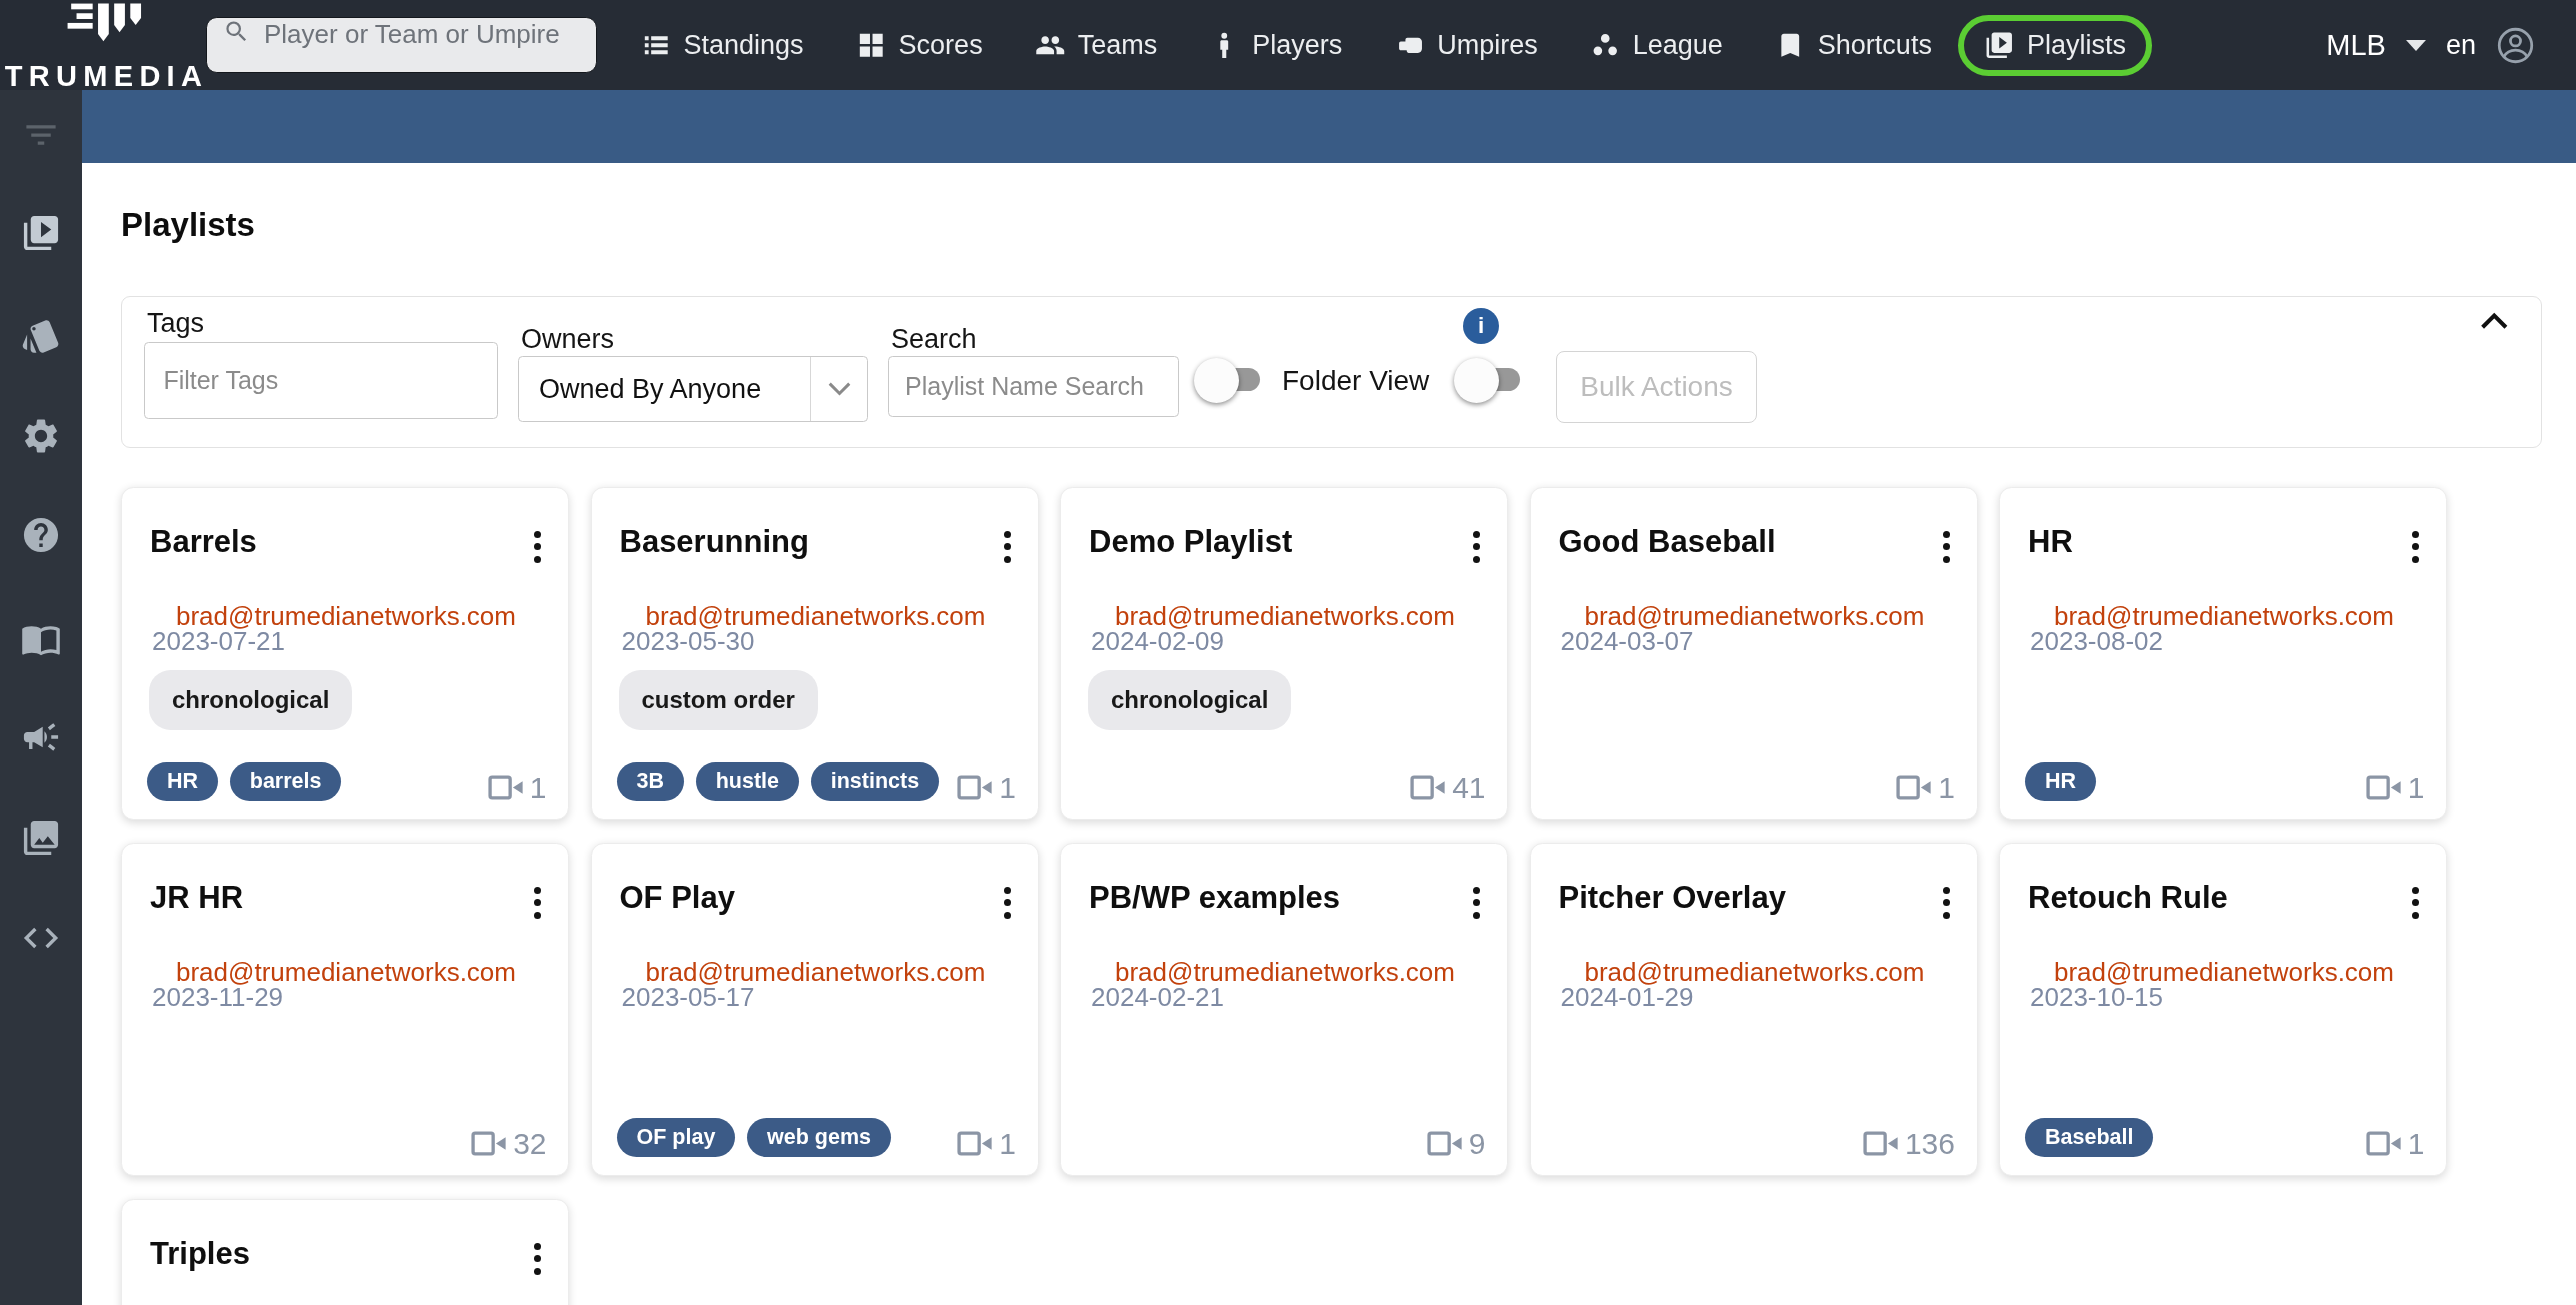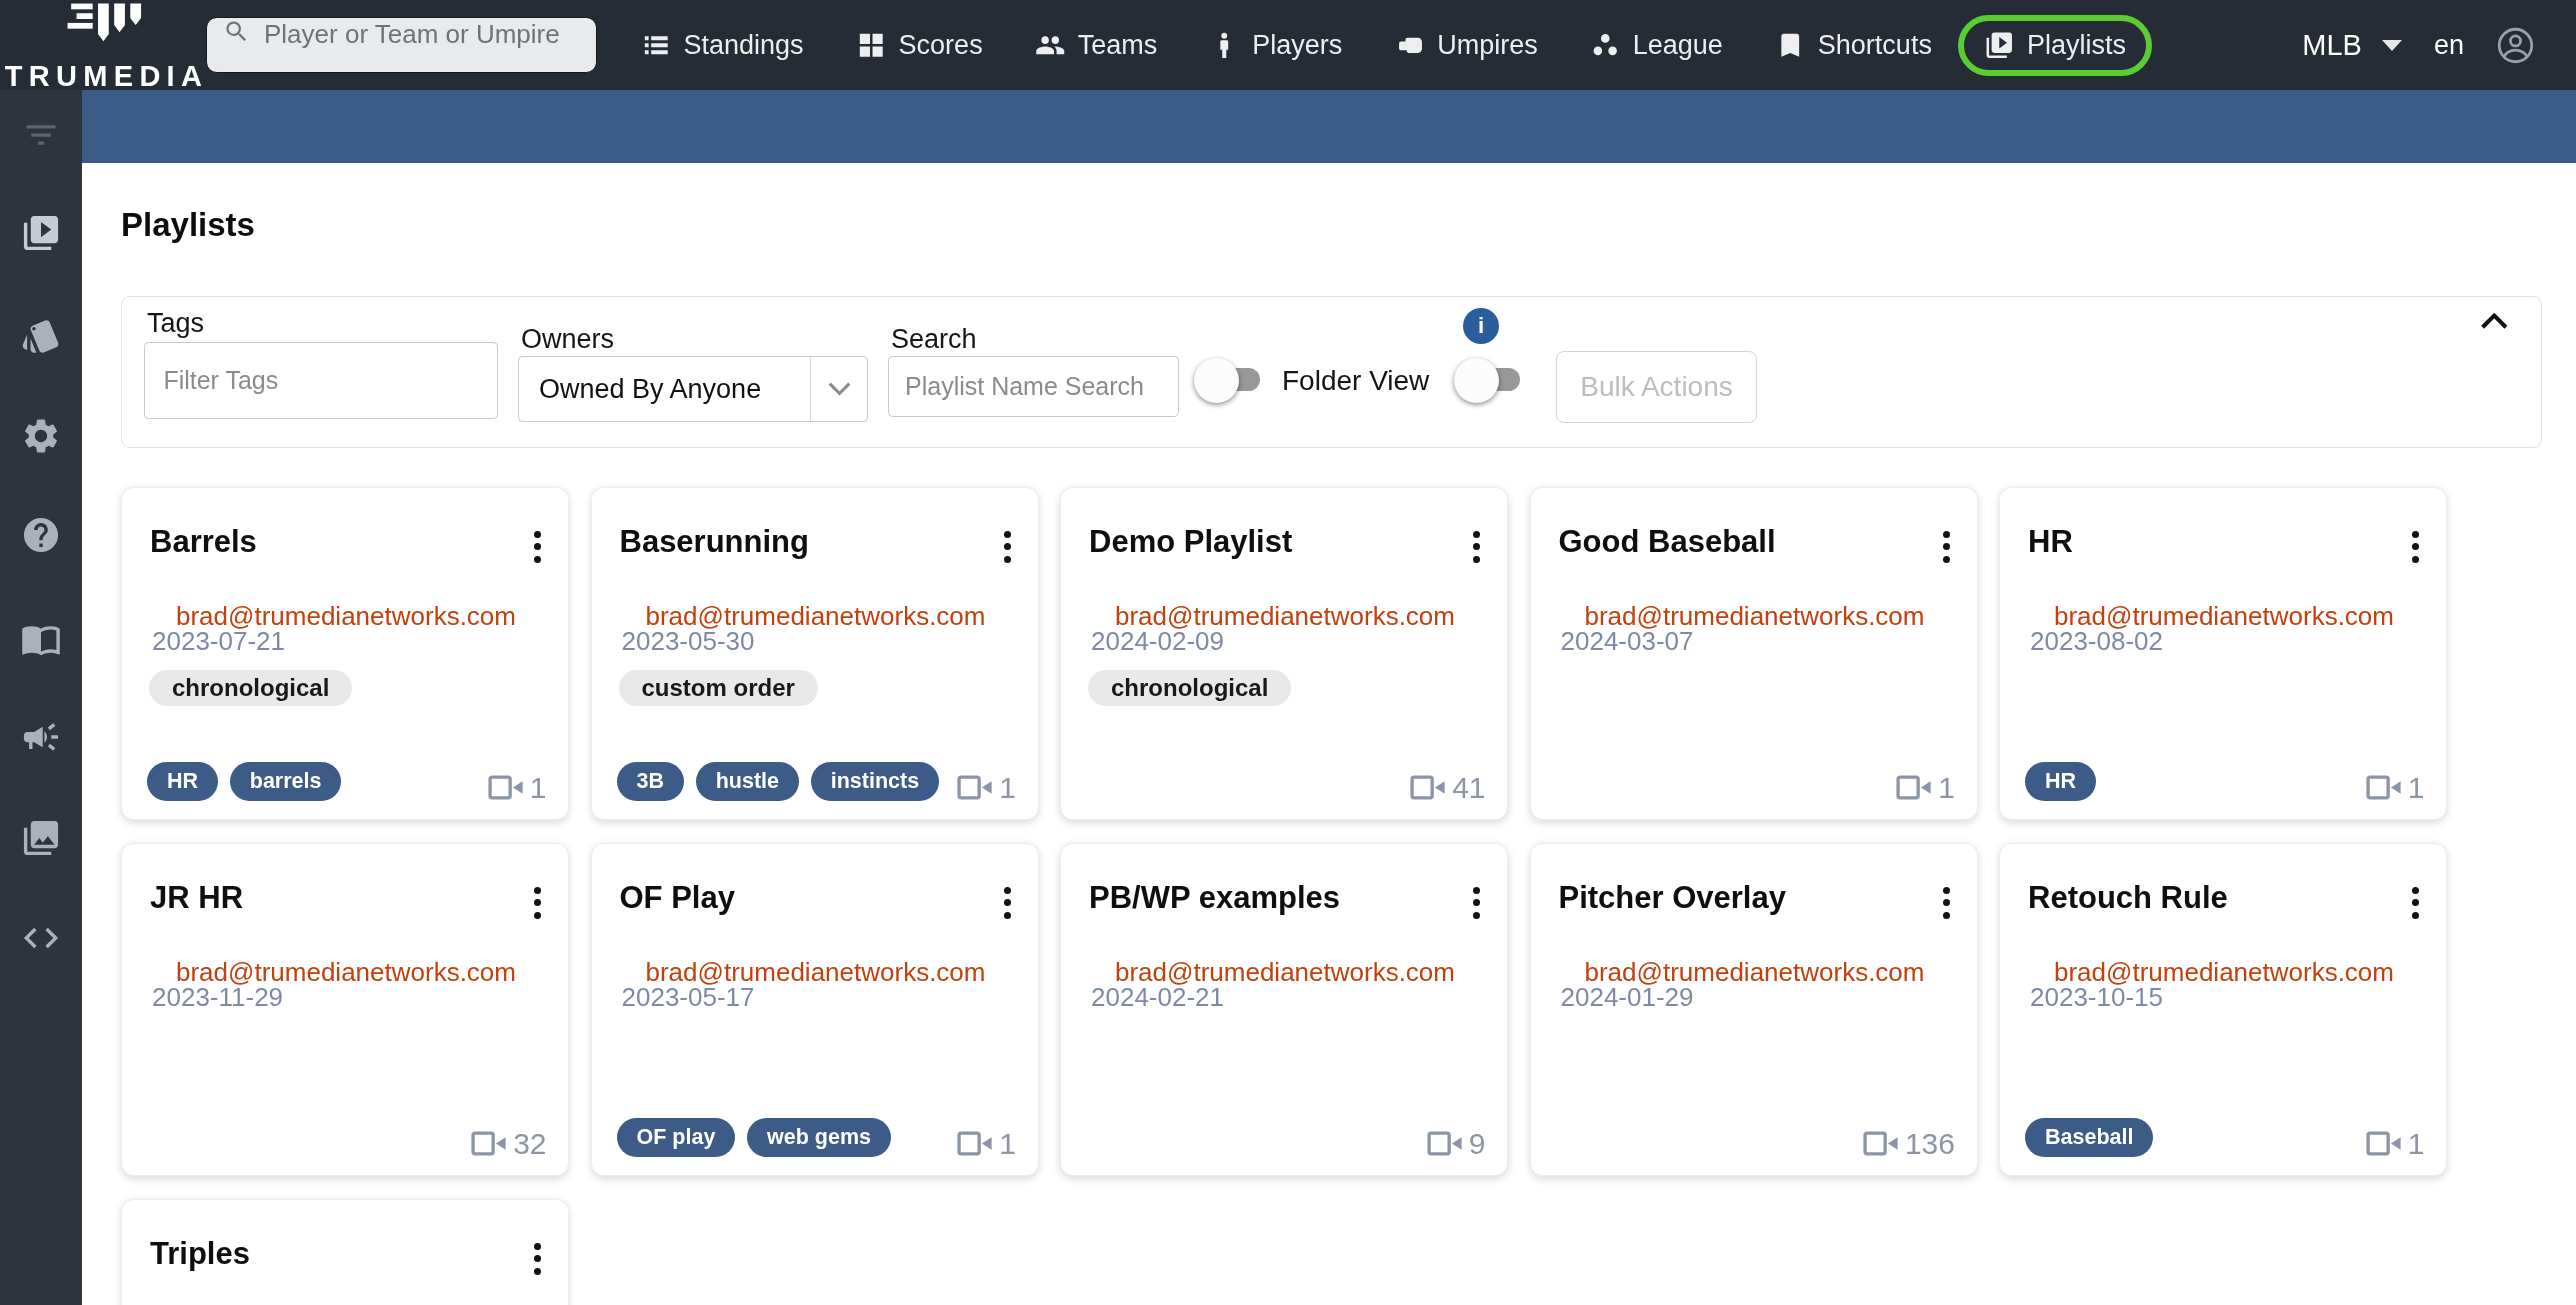--- a/index.html
+++ b/index.html
@@ -18,21 +18,21 @@
     border-radius:10.8px;display:flex;align-items:flex-start;padding:0 16px;box-sizing:border-box;}
   .nav-search svg{width:27px;height:27px;flex:0 0 auto;}
   .nav-search input{border:none;outline:none;background:transparent;font-size:26px;color:#333;
     margin-left:12.5px;width:100%;font-family:inherit;}
   .nav-search input::placeholder{color:#6e737a;}
   .nav-items{display:flex;align-items:center;margin-left:18px;}
   .nav-item{display:flex;align-items:center;gap:12.5px;color:#eceef0;font-size:27px;cursor:pointer;
     padding:9px 20px;border:6.3px solid transparent;border-radius:41px;white-space:nowrap;}
   .nav-item svg{width:30.5px;height:30.5px;fill:#eceef0;}
   .nav-item.active{border-color:#5bcd33;}
-  .nav-right{margin-left:auto;display:flex;align-items:center;margin-right:41px;gap:32px;}
+  .nav-right{margin-left:auto;display:flex;align-items:center;margin-right:41px;gap:20px;}
   .league-picker{display:flex;align-items:center;gap:20px;color:#fff;font-size:29px;cursor:pointer;}
   .caret-down{width:0;height:0;border-left:10px solid transparent;border-right:10px solid transparent;
     border-top:11.7px solid #e6e8ea;}
   .lang{color:#ffffff;font-size:27px;cursor:pointer;}
   .avatar{width:39px;height:39px;cursor:pointer;}
   
   .sidebar{position:absolute;left:0;top:90px;width:82px;height:1215px;background:#2e343d;z-index:4;}
   .side-icon{position:absolute;left:50%;transform:translate(-50%,-50%);cursor:pointer;line-height:0;}
   .side-icon svg{width:41px;height:41px;}
   
@@ -74,21 +74,21 @@
   .cards{position:absolute;left:39px;top:324px;display:grid;grid-template-columns:repeat(5,448px);
     grid-auto-rows:333px;column-gap:21.5px;row-gap:23px;}
   .card{position:relative;background:#fff;border:0.9px solid #ececec;border-radius:12.5px;
     box-shadow:0 2.7px 9px rgba(0,0,0,.14);cursor:pointer;}
   .card-title{position:absolute;left:28px;top:36px;font-size:31px;font-weight:bold;color:#0f0f0f;}
   .kebab{position:absolute;right:23px;top:39px;display:flex;flex-direction:column;gap:5.4px;padding:3.6px;cursor:pointer;}
   .kebab i{width:7.2px;height:7.2px;border-radius:50%;background:#121212;display:block;}
   .card-owner{position:absolute;left:30px;top:113px;font-size:26px;color:#c2410c;margin-left:24px;}
   .card-date{position:absolute;left:30px;top:138px;font-size:26px;color:#7e8aa3;}
   .order-pill{position:absolute;left:27px;top:182px;background:#e9e9ec;border-radius:21.5px;
-    padding:4px 23px;font-size:24px;font-weight:bold;color:#191919;}
+    padding:16px 23px;font-size:24px;font-weight:bold;color:#191919;}
   .tag-row{position:absolute;left:25px;bottom:18px;display:flex;gap:11.7px;}
   .tag-pill{background:#3c5b87;color:#fff;font-size:21.5px;font-weight:bold;border-radius:20px;
     padding:7.2px 20px;min-width:27px;text-align:center;}
   .count{position:absolute;right:21.5px;bottom:14.3px;display:flex;align-items:center;gap:6.3px;
     color:#8b95a5;font-size:30px;}
   .count svg{width:36px;height:27px;}
 </style>
 </head>
 <body>
 

